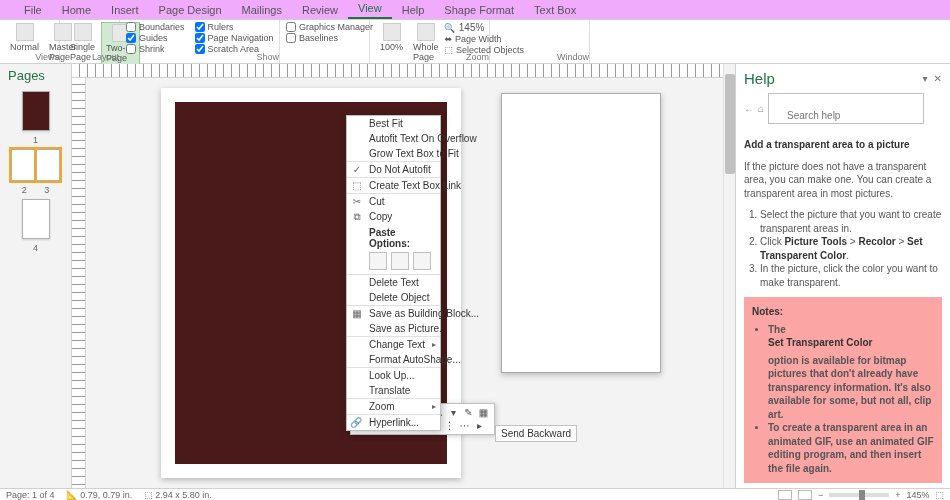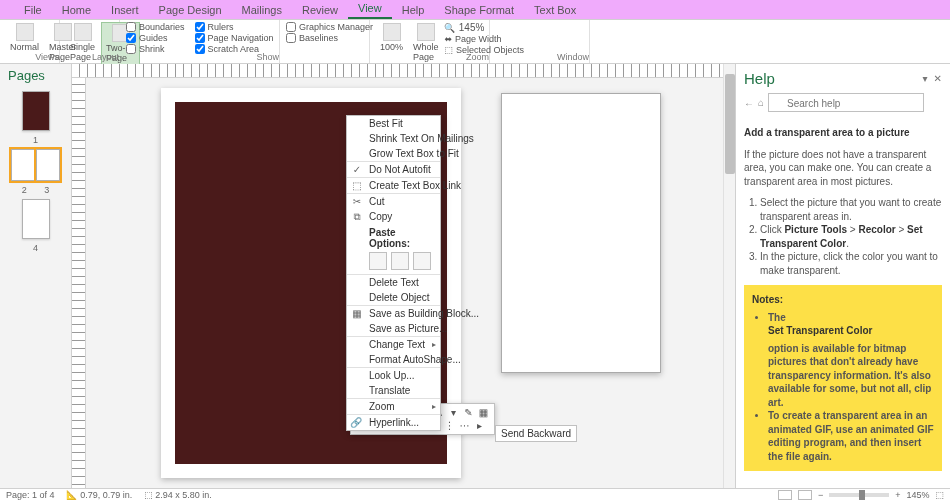--- a/index.html
+++ b/index.html
@@ -70,29 +70,29 @@
 .mt-btn { width: 13px; height: 13px; display: flex; align-items: center; justify-content: center; font-size: 10px; color: #555; cursor: pointer; }
 .mt-btn.bold{font-weight:bold}.mt-btn.ital{font-style:italic}.mt-btn.und{text-decoration:underline}
 
 .tooltip { position: absolute; left: 495px; top: 425px; background: #fff; border: 1px solid #c0c0c0; padding: 2px 5px; font-size: 10px; z-index: 31; }
 
 .help-panel { width: 215px; background: #fff; border-left: 1px solid #d0d0d0; display: flex; flex-direction: column; padding: 6px 8px; overflow-y: auto; font-size: 10px; }
 .help-title-row { display: flex; justify-content: space-between; align-items: center; }
 .help-title { font-size: 15px; color: #217346; }
 .help-ctrl { display: flex; gap: 6px; color: #777; cursor: pointer; }
 .help-nav { display: flex; align-items: center; gap: 4px; margin: 6px 0; }
-.help-search { flex: 1; border: 1px solid #c0c0c0; padding: 4px 4px 2px 18px; font-size: 10px; position: relative; }
+.help-search { flex: 1; border: 1px solid #c0c0c0; padding: 16px 4px 2px 18px; font-size: 10px; position: relative; }
 .help-search-wrap { position: relative; flex: 1; }
 .help-search-icon { position: absolute; left: 4px; top: 3px; font-size: 10px; color: #888; }
 .help-body { font-size: 10px; color: #555; line-height: 1.35; }
 .help-body b { color: #333; }
 .help-body .sec { margin-top: 8px; }
 .help-body ol { padding-left: 16px; margin-top: 4px; }
 .help-body ul { padding-left: 16px; margin-top: 4px; font-weight: bold; }
-.help-notes { background: #fde047; padding: 8px; margin-top: 8px; }
+.help-notes { background: #fca5a5; padding: 8px; margin-top: 8px; }
 .help-notes b { display: block; margin-bottom: 4px; }
 
 .scroll-track-v { position: absolute; right: 215px; top: 64px; bottom: 12px; width: 12px; background: #f3f3f3; border-left: 1px solid #e0e0e0; }
 .scroll-thumb-v { position: absolute; top: 10px; width: 10px; left: 1px; height: 100px; background: #c0c0c0; border-radius: 2px; }
 
 .status-bar { position: absolute; bottom: 0; left: 0; right: 0; height: 12px; background: #fff; border-top: 1px solid #d0d0d0; display: flex; align-items: center; font-size: 9px; color: #666; padding: 0 6px; justify-content: space-between; }
 .status-left { display: flex; gap: 12px; }
 .status-right { display: flex; gap: 6px; align-items: center; }
 .view-btn { width: 14px; height: 10px; border: 1px solid #bbb; cursor: pointer; }
 .zoom-slider { width: 60px; height: 4px; background: #ddd; position: relative; }
@@ -296,21 +296,21 @@
 
 <div class="scroll-track-v">
   <div class="scroll-thumb-v"></div>
 </div>
 
 <div class="context-menu">
   <div class="cm-item">
       <span>Best Fit</span>
     </div>
   <div class="cm-item">
-      <span>Shrink Text On Mailings</span>
+      <span>Autofit Text On Overflow</span>
     </div>
   <div class="cm-item">
       <span>Grow Text Box to Fit</span>
     </div>
   <div class="cm-item sep">
       <span class="cm-icon">✓</span>
       <span>Do Not Autofit</span>
     </div>
   <div class="cm-item sep">
       <span class="cm-icon">⬚</span>

